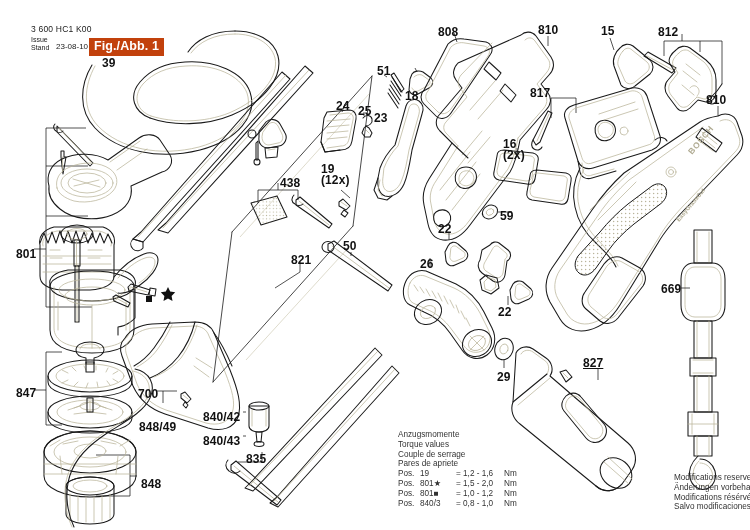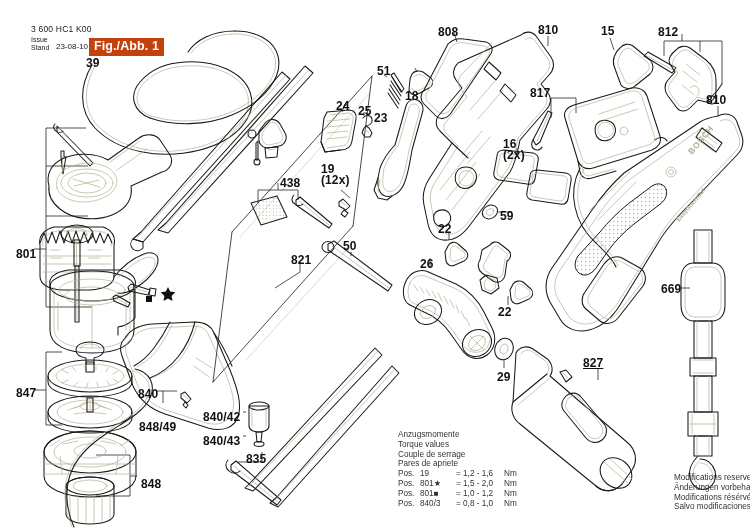--- a/index.html
+++ b/index.html
@@ -604,26 +604,26 @@
     </g>
   </svg>
 
   <div class="hdr" id="hdr-code">3 600 HC1 K00</div>
   <div class="hdr" id="hdr-issue">Issue
 Stand</div>
   <div class="hdr" id="hdr-date">23-08-10</div>
   <div id="fig-badge">Fig./Abb. 1</div>
 
   <div id="callout-layer">
-      <div class="callout" style="left: 86px; top: 58px;">39</div>
+      <div class="callout" style="left: 102px; top: 58px;">39</div>
       <div class="callout" style="left: 16px; top: 249px;">801</div>
       <div class="callout" style="left: 16px; top: 388px;">847</div>
       <div class="callout" style="left: 139px; top: 422px;">848/49</div>
       <div class="callout" style="left: 141px; top: 479px;">848</div>
-      <div class="callout" style="left: 138px; top: 389px;">840</div>
+      <div class="callout" style="left: 138px; top: 389px;">700</div>
       <div class="callout" style="left: 203px; top: 412px;">840/42</div>
       <div class="callout" style="left: 203px; top: 436px; text-align: center;">840/43</div>
       <div class="callout" style="left: 246px; top: 454px;">835</div>
       <div class="callout" style="left: 280px; top: 178px;">438</div>
       <div class="callout" style="left: 291px; top: 255px; text-align: center;">821</div>
       <div class="callout" style="left: 336px; top: 101px;">24</div>
       <div class="callout" style="left: 358px; top: 106px;">25</div>
       <div class="callout" style="left: 374px; top: 113px;">23</div>
       <div class="callout" style="left: 377px; top: 66px;">51</div>
       <div class="callout" style="left: 405px; top: 59px; margin-top: 32px;">18</div>

